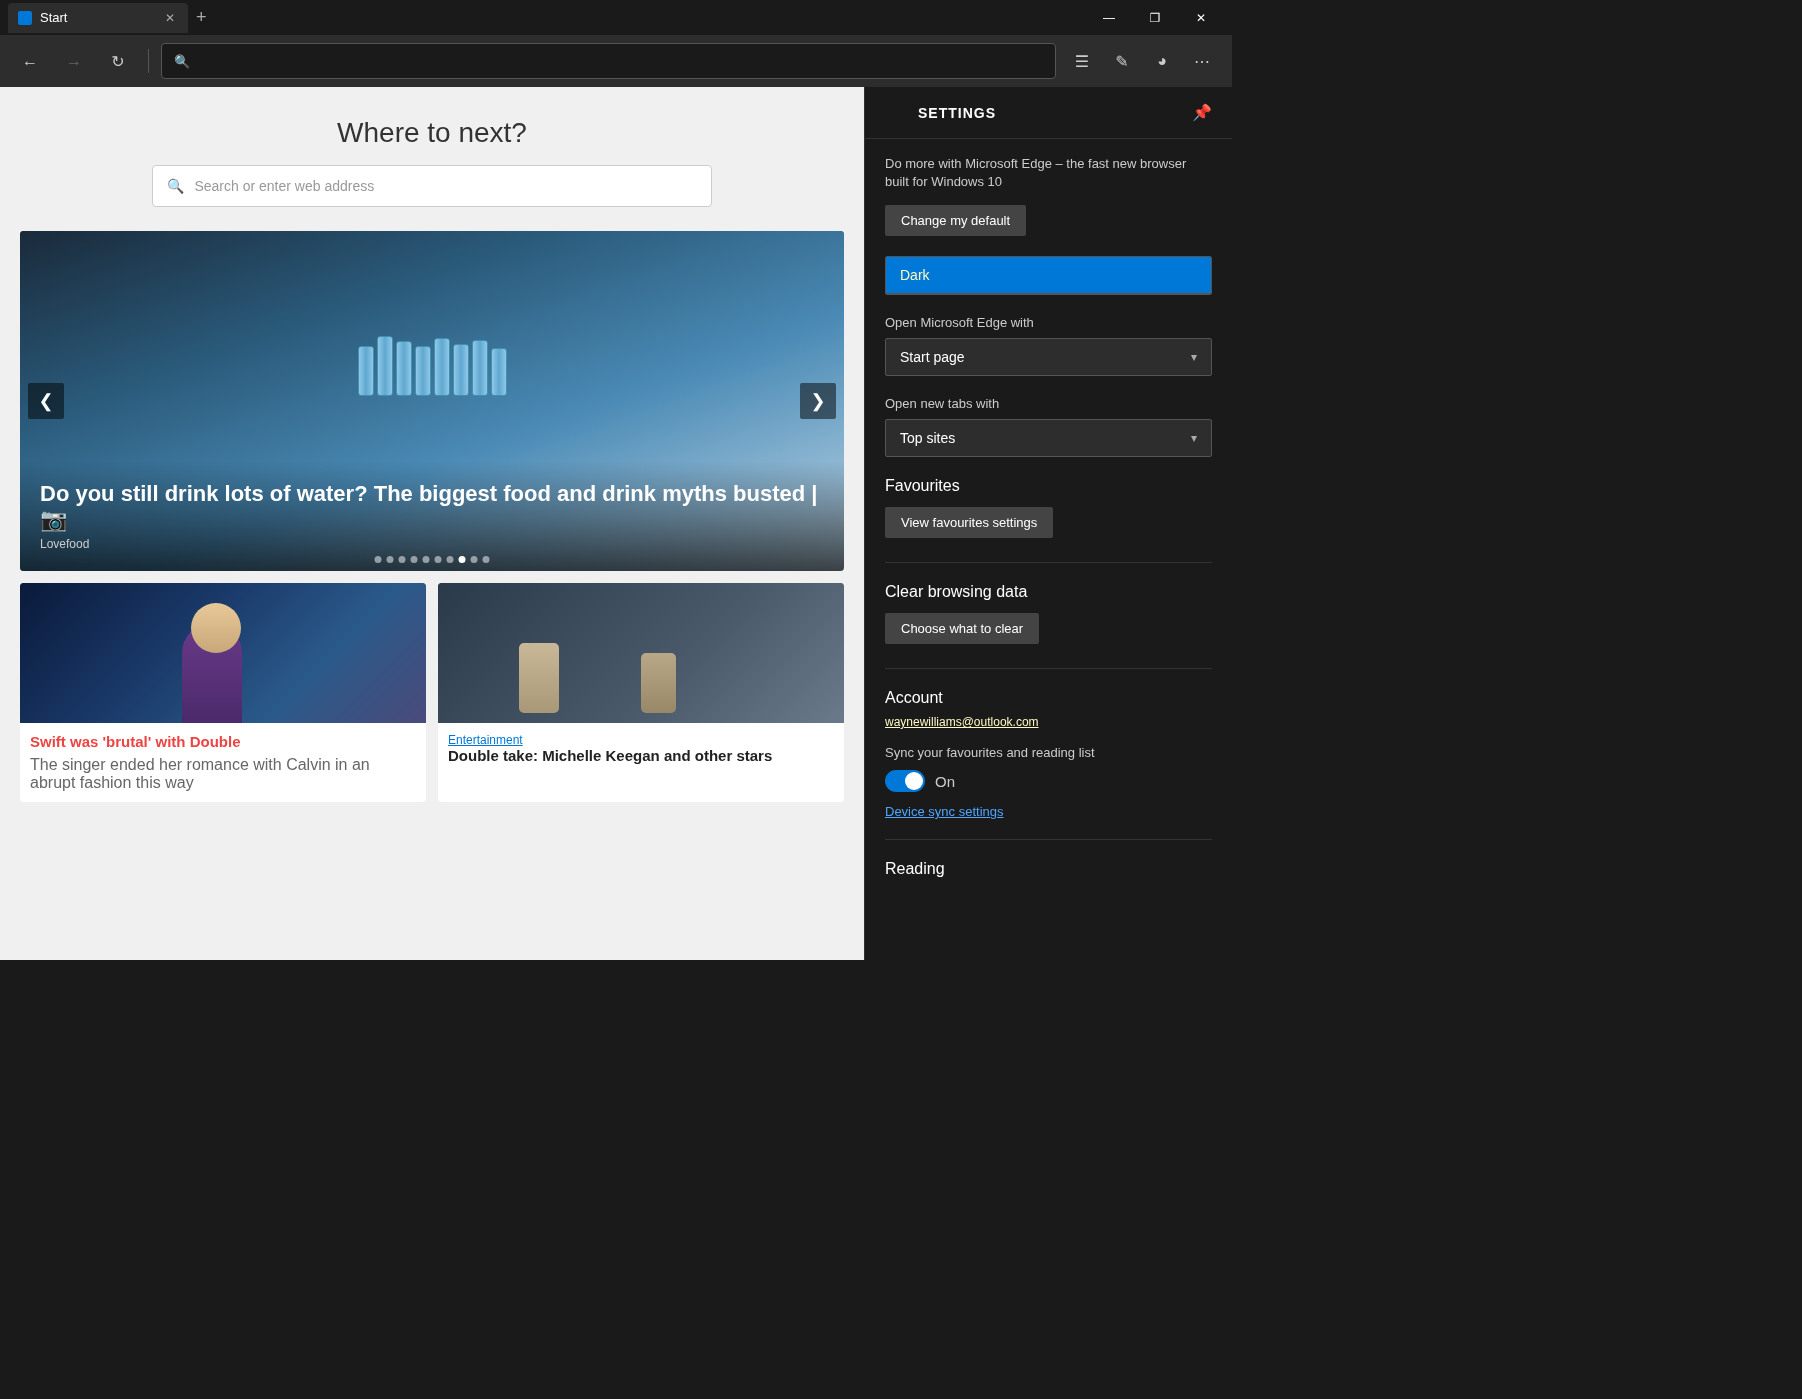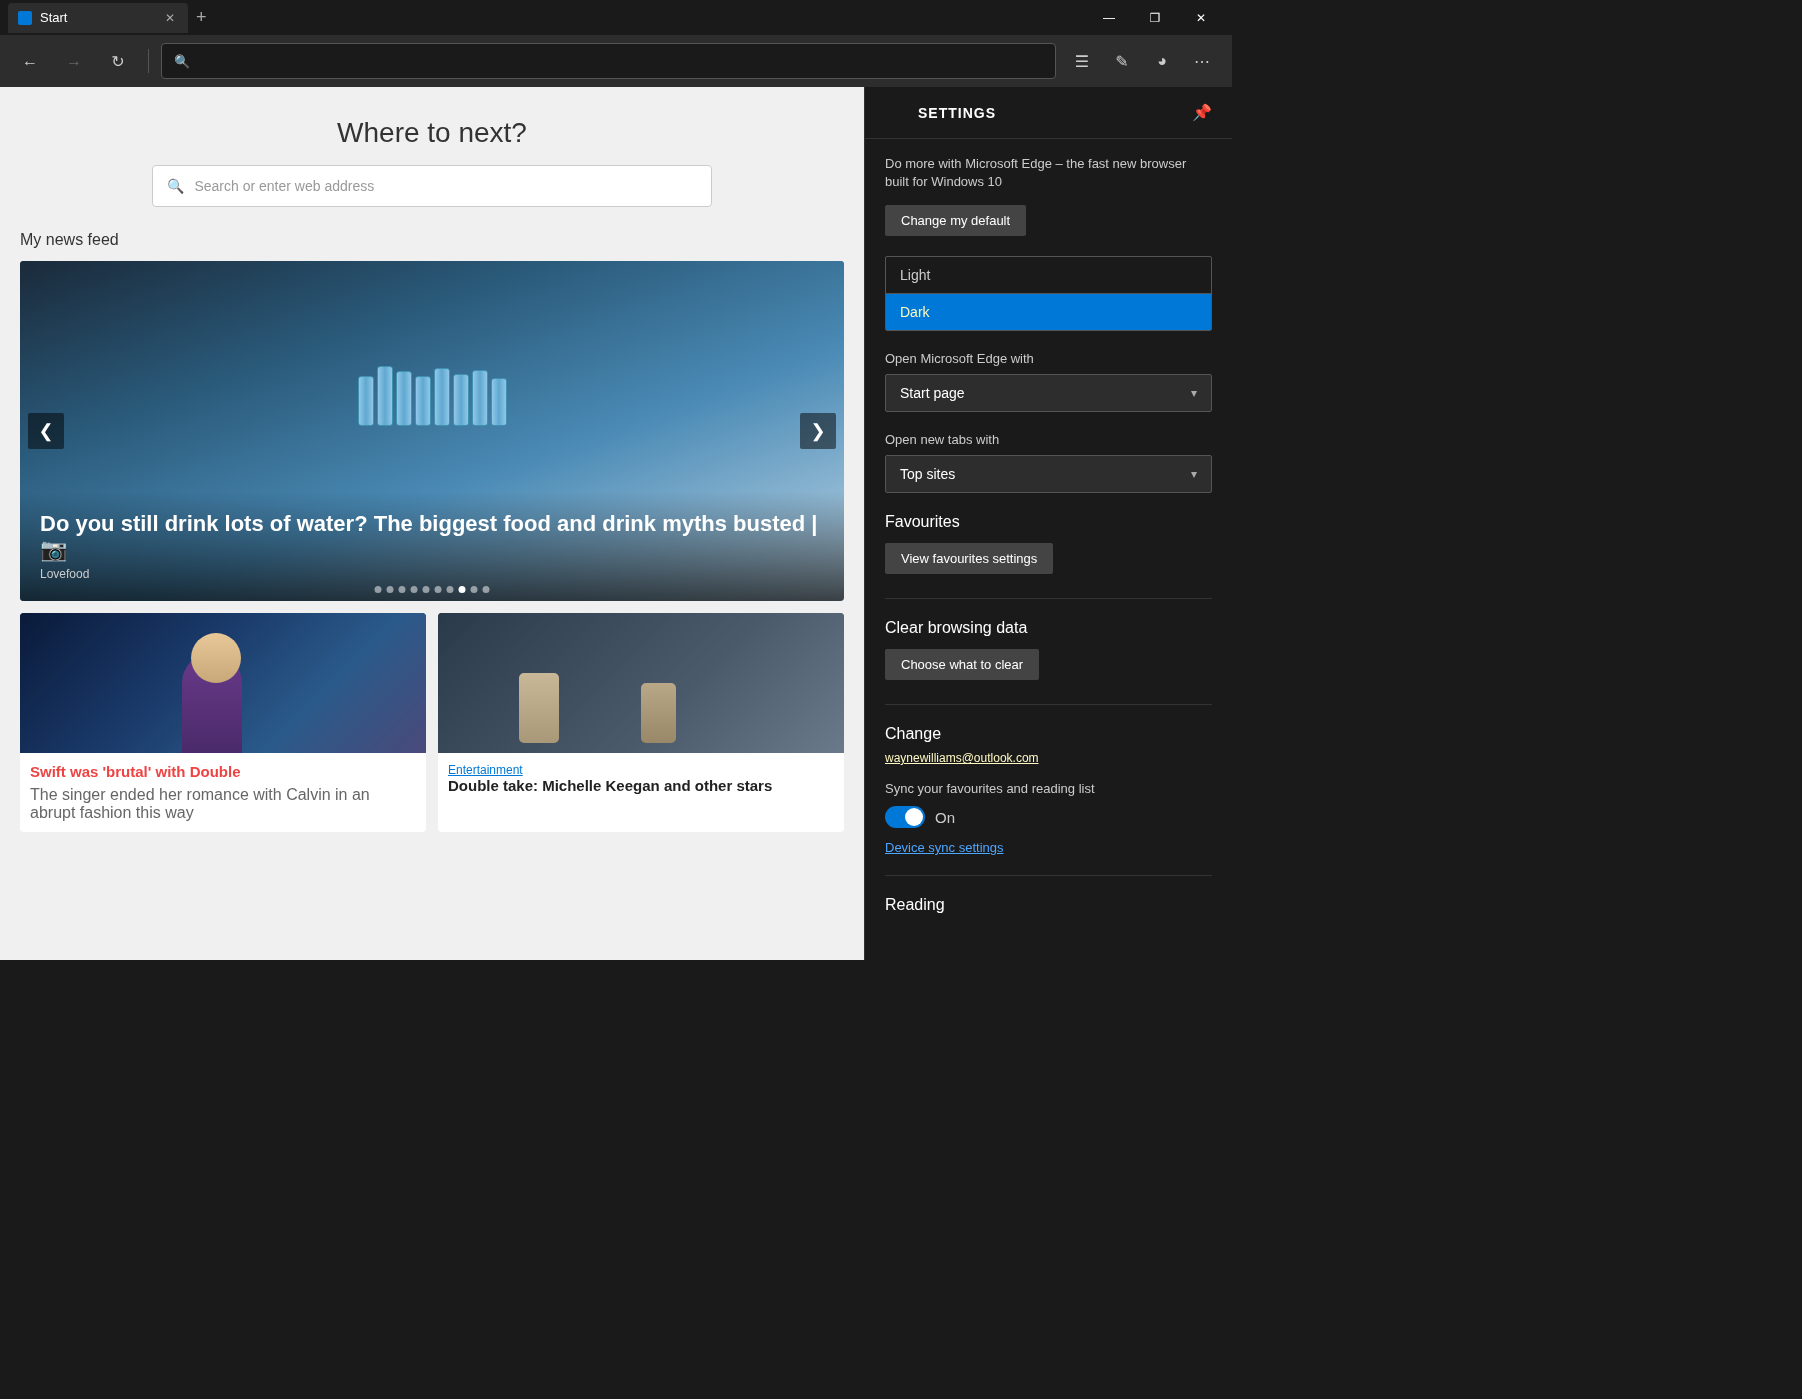--- a/index.html
+++ b/index.html
@@ -482,21 +482,20 @@
   <div class="browser-content">
     <div class="new-tab-page">
       <div class="search-area">
         <div class="search-title">Where to next?</div>
         <div class="search-box">
           <span>🔍</span>
           <span>Search or enter web address</span>
         </div>
       </div>
 
-      <div class="news-feed-label">My news feed</div>
 
       <div class="carousel">
         <div class="carousel-bg">
 
           <div style="position:absolute;top:0;left:0;right:0;bottom:0;background:linear-gradient(160deg,#1a2a3a 0%,#2a5a7a 30%,#4a8ab5 60%,#c0d8e8 100%);"></div>
           <div style="position:absolute;top:30px;left:30px;right:30px;bottom:100px;display:flex;align-items:center;justify-content:center;">
             <div style="display:flex;gap:3px;align-items:flex-end;">
               <div style="width:16px;height:50px;background:linear-gradient(to right,#90c8e8,#60a8d0,#90c8e8);border-radius:3px;border:1px solid #4090b0;"></div>
               <div style="width:16px;height:60px;background:linear-gradient(to right,#90c8e8,#60a8d0,#90c8e8);border-radius:3px;border:1px solid #4090b0;"></div>
               <div style="width:16px;height:55px;background:linear-gradient(to right,#90c8e8,#60a8d0,#90c8e8);border-radius:3px;border:1px solid #4090b0;"></div>
@@ -565,21 +564,20 @@
       <span class="settings-title">SETTINGS</span>
       <span class="settings-pin">📌</span>
     </div>
     <div class="settings-body">
 
       <p class="settings-promo">Do more with Microsoft Edge – the fast new browser built for Windows 10</p>
       <button class="settings-btn">Change my default</button>
 
       
       <div class="theme-selector">
-        <div class="theme-option">Light</div>
         <div class="theme-option selected">Dark</div>
       </div>
 
       
       <p class="settings-label">Open Microsoft Edge with</p>
       <div class="settings-dropdown">
         <span>Start page</span>
         <span class="chevron">▾</span>
       </div>
 
@@ -596,21 +594,21 @@
 
       <div class="divider"></div>
 
       
       <div class="section-title">Clear browsing data</div>
       <button class="section-btn">Choose what to clear</button>
 
       <div class="divider"></div>
 
       
-      <div class="account-label">Change</div>
+      <div class="account-label">Account</div>
       <a class="account-email">waynewilliams@outlook.com</a>
 
       <p class="sync-label">Sync your favourites and reading list</p>
       <div class="sync-row">
         <div class="toggle">
           <div class="toggle-knob"></div>
         </div>
         <span class="toggle-text">On</span>
       </div>
       <a class="device-sync-link">Device sync settings</a>

